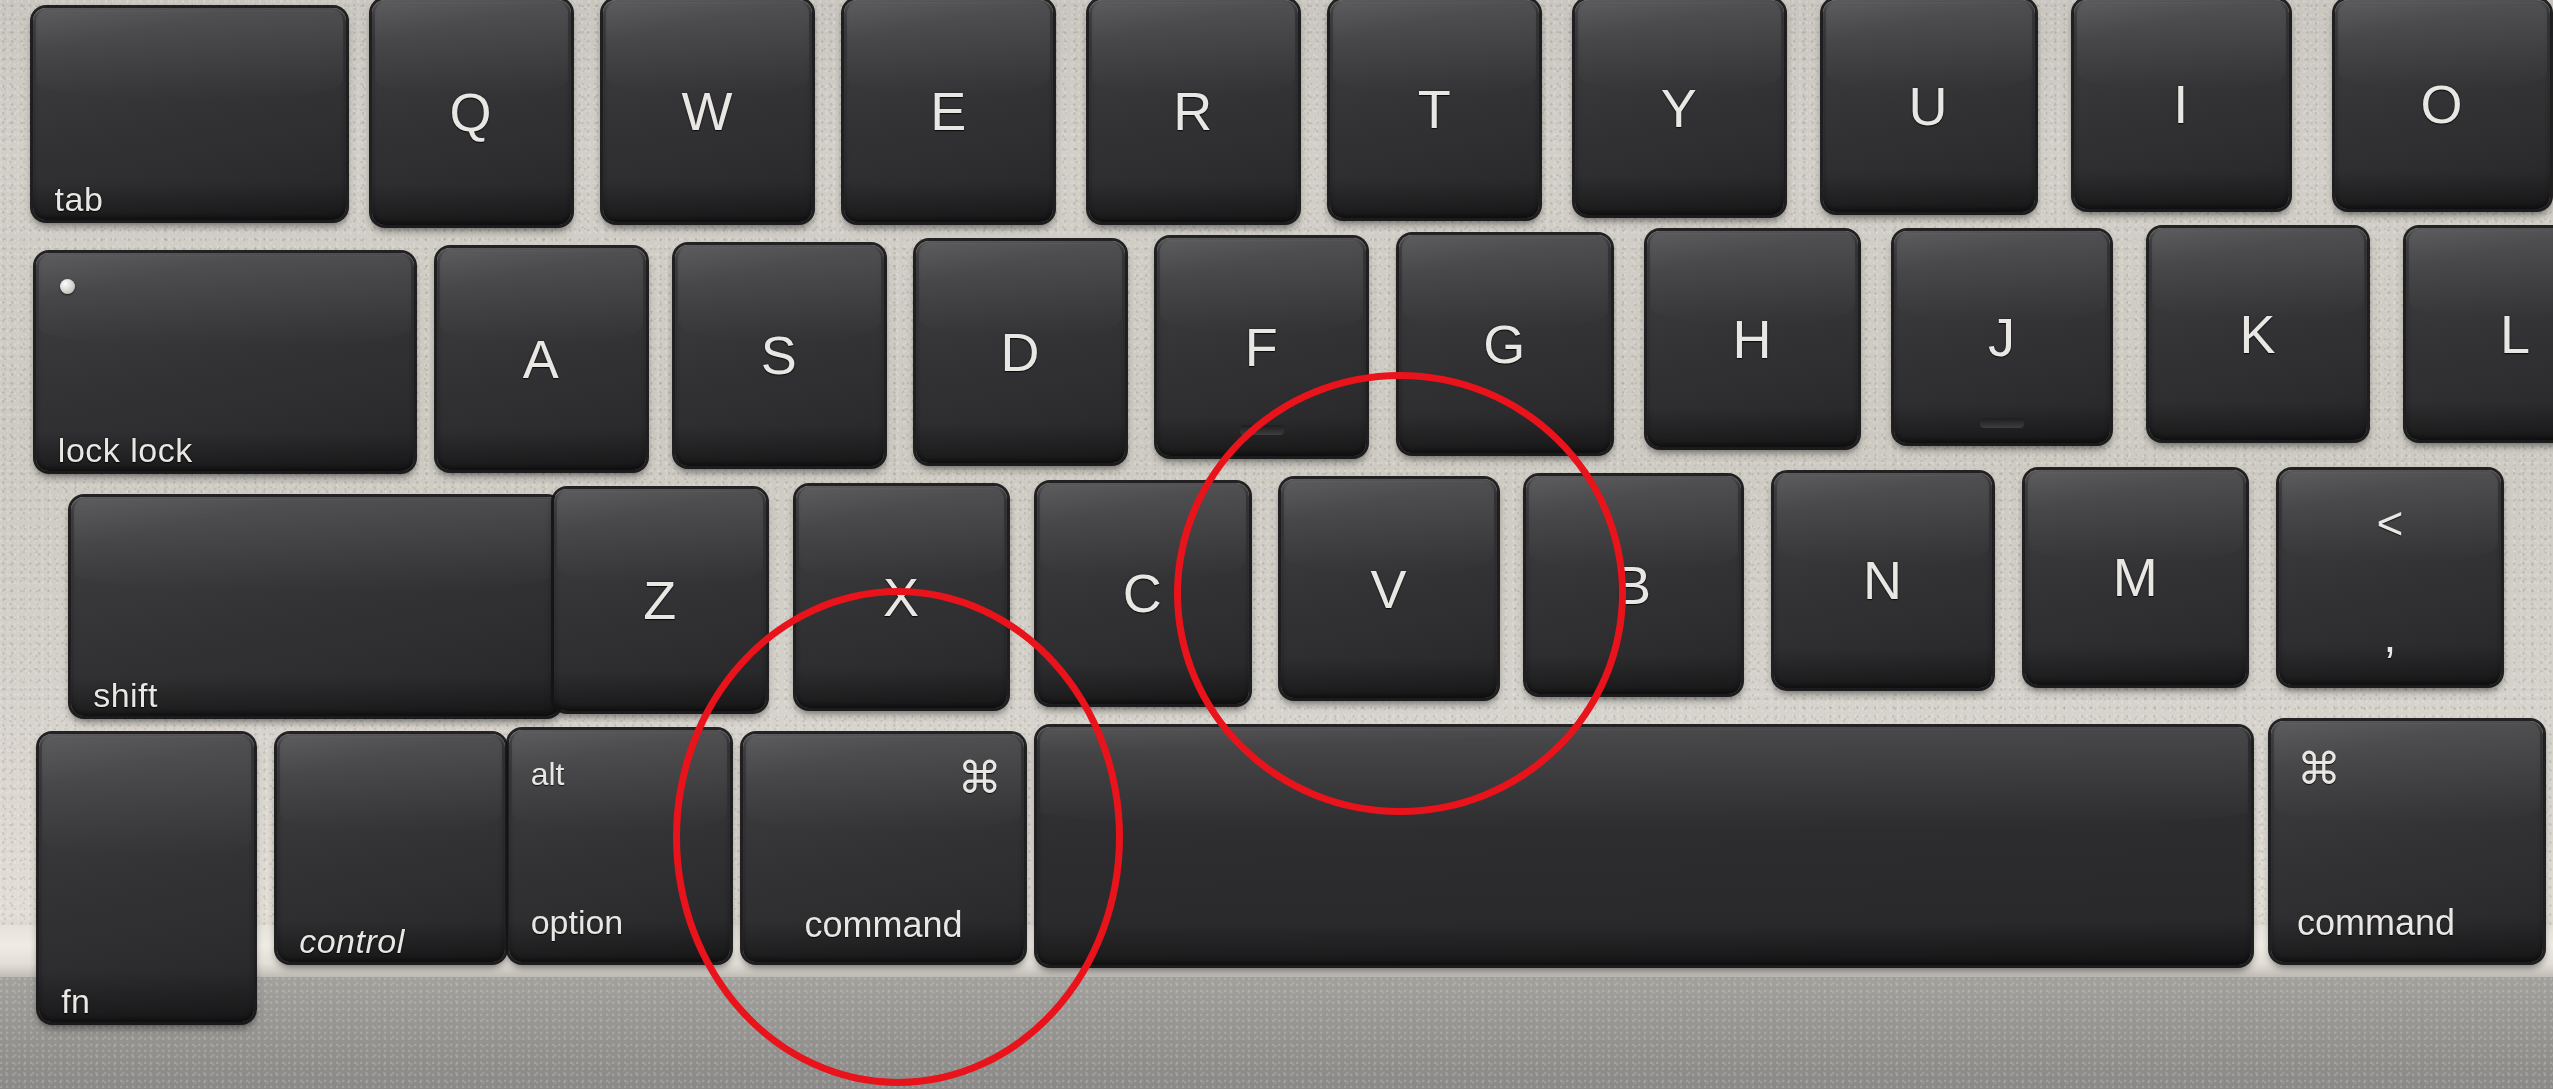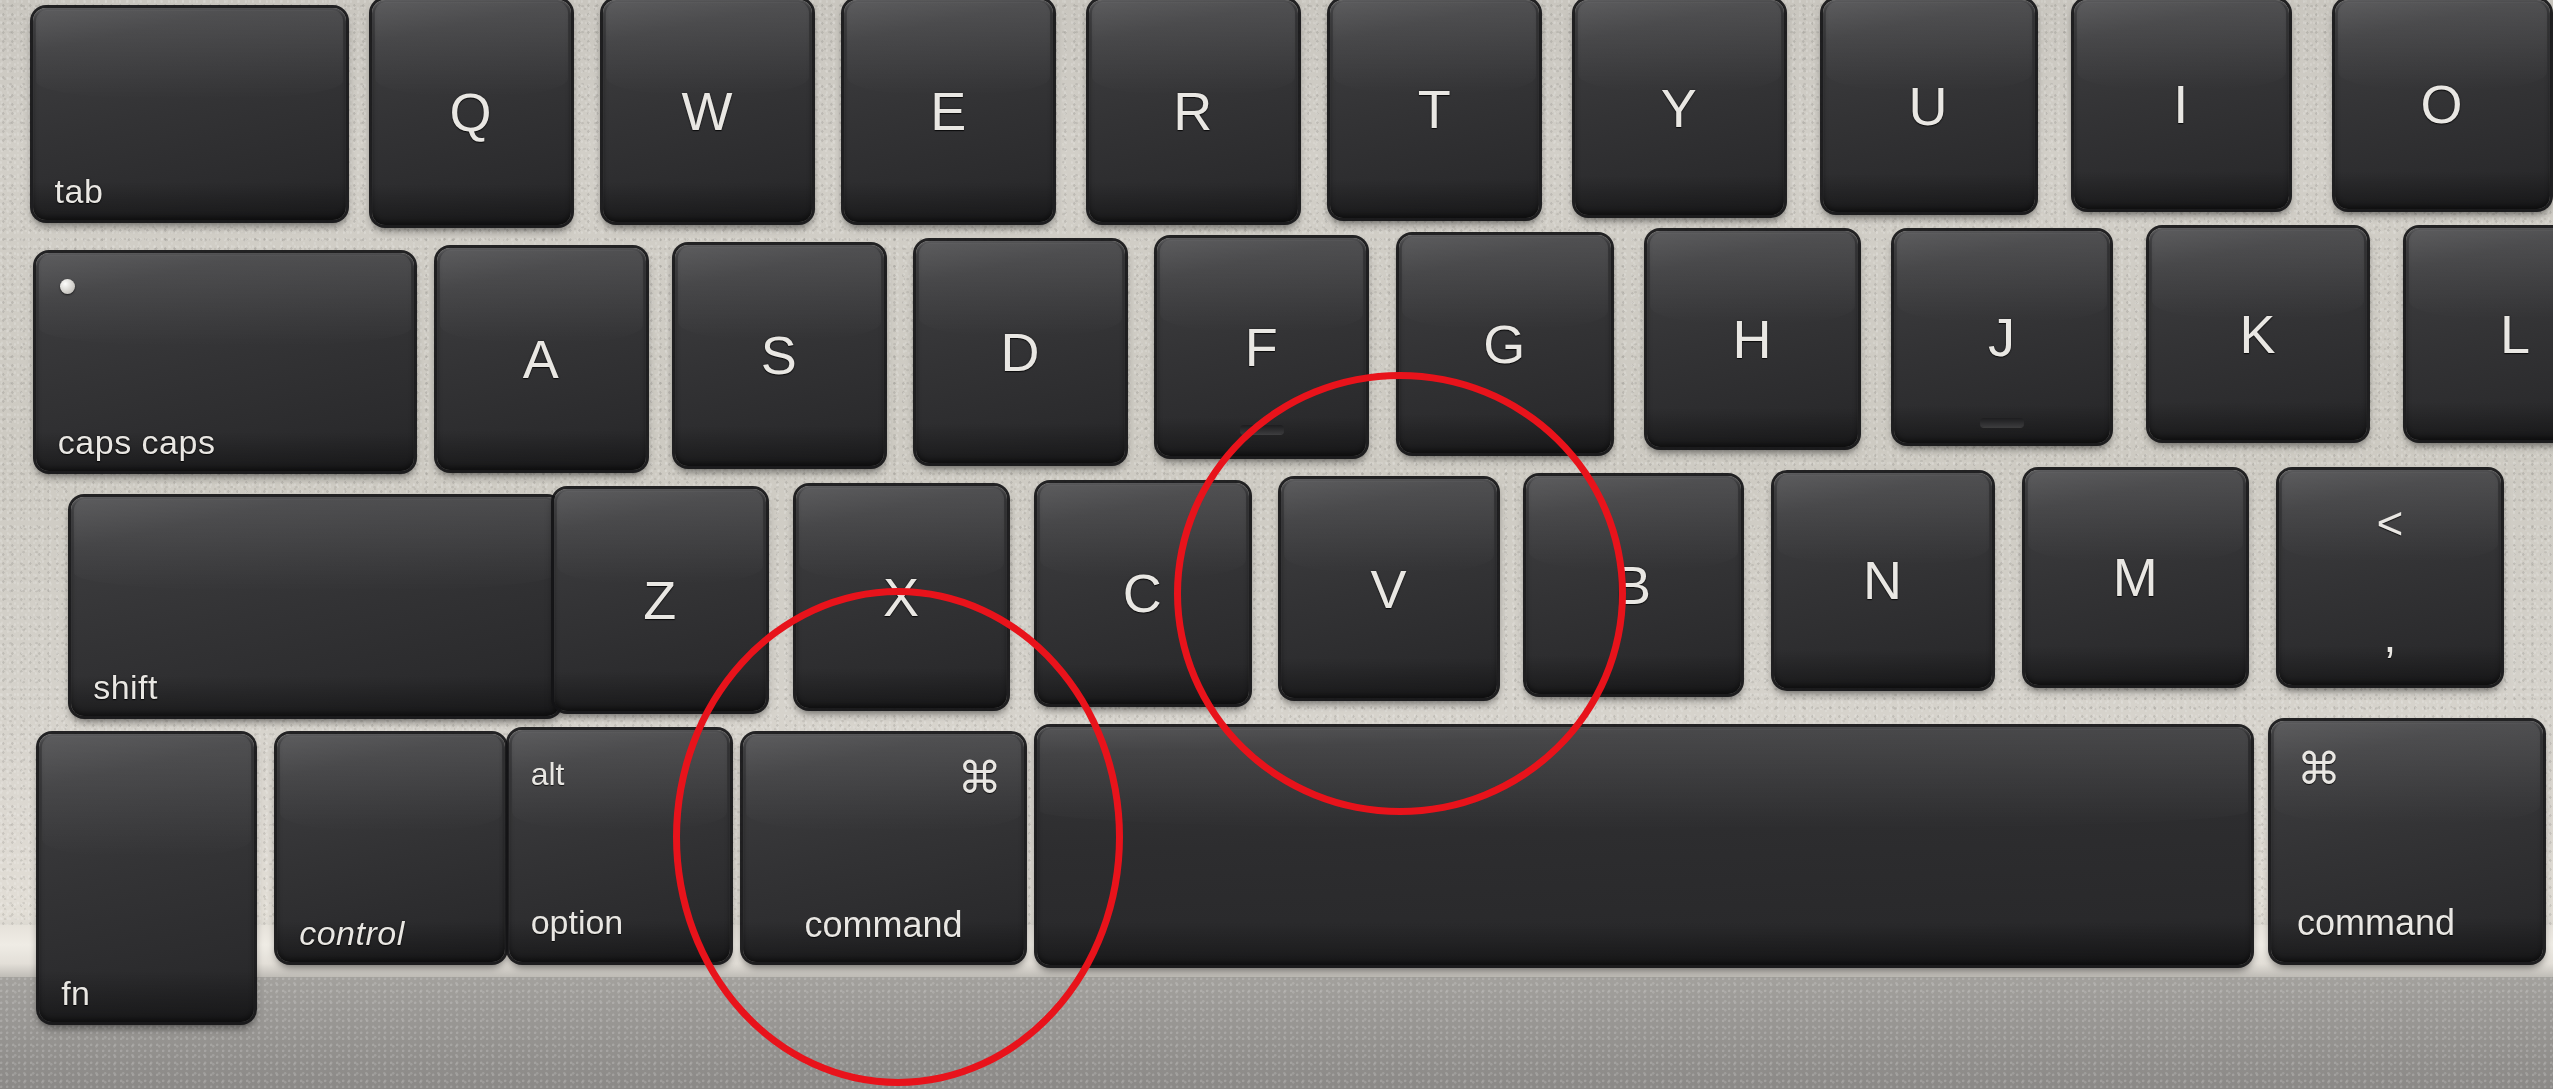--- a/index.html
+++ b/index.html
@@ -98,21 +98,21 @@
     white-space:nowrap;
     z-index:2;
   }
   
   .letter .legend{
     left:50%;top:50%;transform:translate(-50%,-50%);
     font-size:54px;font-weight:300;letter-spacing:1px;
   }
   
   .mod .legend{
-    left:22px;bottom:12px;font-size:34px;font-weight:400;
+    left:22px;bottom:4px;font-size:34px;font-weight:400;
   }
   
   .cmdkey .sym{
     position:absolute;right:22px;top:18px;
     font-size:44px;color:#e9e7e3;
     text-shadow:0 1px 1px rgba(0,0,0,.75);
     z-index:2;
   }
   .cmdkey .word{
     position:absolute;left:50%;transform:translateX(-50%);
@@ -214,21 +214,21 @@
         <span class="legend">U</span>
       </div>
       <div class="key letter" style="left: 2073.7px; top: 0px; width: 215.195px; height: 208.674px;">
         <span class="legend">I</span>
       </div>
       <div class="key letter" style="left: 2334.54px; top: 0px; width: 215.195px; height: 208.674px;">
         <span class="legend">O</span>
       </div>
       <div class="key mod" style="left: 35.8659px; top: 252.692px; width: 378.222px; height: 218.456px;">
         <span class="led"></span>
-        <span class="legend">caps caps</span>
+        <span class="legend">lock lock</span>
       </div>
       <div class="key letter" style="left: 436.912px; top: 247.801px; width: 208.674px; height: 221.716px;">
         <span class="legend">A</span>
       </div>
       <div class="key letter" style="left: 674.931px; top: 244.54px; width: 208.674px; height: 221.716px;">
         <span class="legend">S</span>
       </div>
       <div class="key letter" style="left: 916.211px; top: 241.28px; width: 208.674px; height: 221.716px;">
         <span class="legend">D</span>
       </div>

